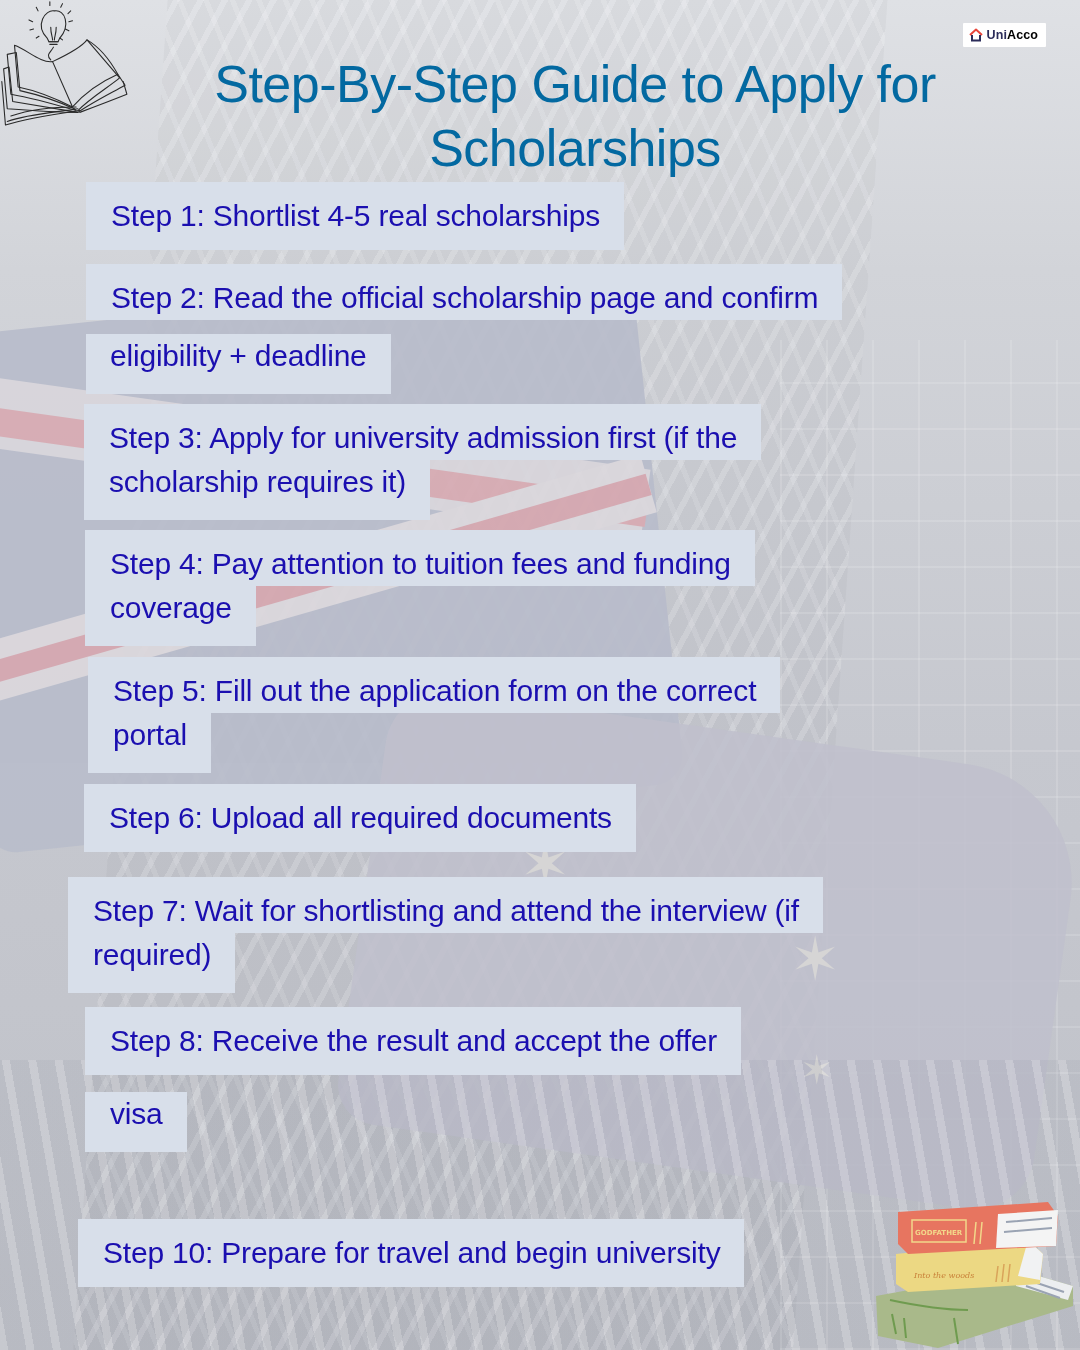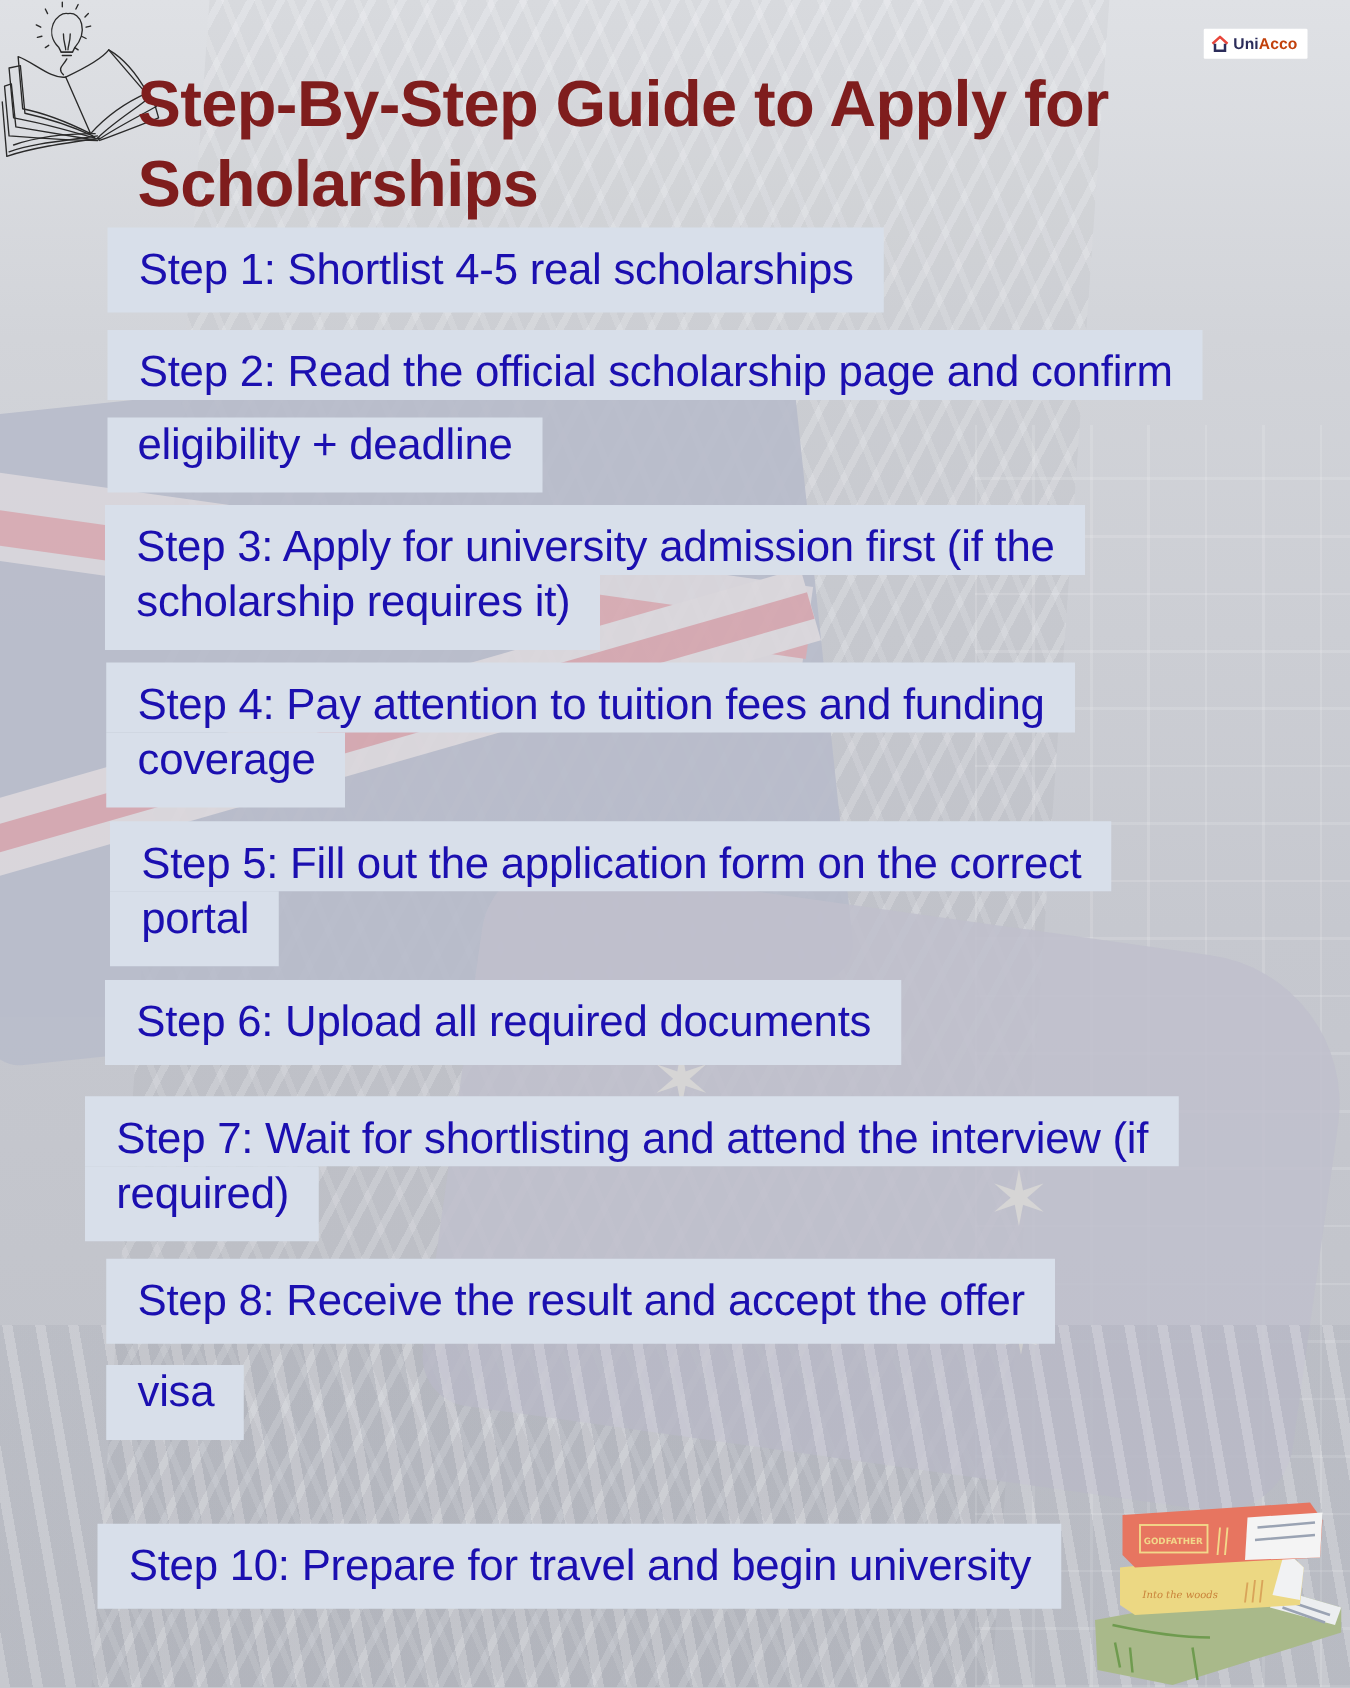--- a/index.html
+++ b/index.html
@@ -60,38 +60,39 @@
 
   
   .logo {
     position: absolute; right: 34px; top: 23px;
     background: #ffffff; height: 24px; padding: 0 8px 0 6px;
     display: flex; align-items: center; gap: 4px;
     border-radius: 1px;
   }
   .logo .house { width: 14px; height: 14px; }
   .logo .brand { font-size: 12.5px; font-weight: bold; color: #2b2c5a; letter-spacing: 0.1px; }
-  .logo .brand .accent { color: #c2410c; }
+  .logo .brand .accent { color: #000000; }
 
   .title {
     position: absolute; left: 110px; top: 52px; width: 930px;
-    color: #7f1d1d;
-    font-weight: bold;
+    text-align: center;
+    color: #0369a1;
+    font-weight: normal;
     font-size: 52px;
     line-height: 64px;
     letter-spacing: -0.5px;
   }
   .deco-book { position: absolute; left: 0; top: 0; width: 145px; height: 145px; }
   .deco-books { position: absolute; left: 868px; top: 1188px; width: 212px; height: 162px; }
 
   
   .step {
     position: absolute;
     color: #1b0fb0;
-    font-size: 35px;
+    font-size: 30px;
     line-height: 44px;
     letter-spacing: -0.2px;
   }
   .step .line {
     display: block;
     width: max-content;
     background: #d8dfea;
     padding: 0 24px 0 25px;
   }
   .step .line.first { padding-top: 12px; padding-bottom: 12px; }

